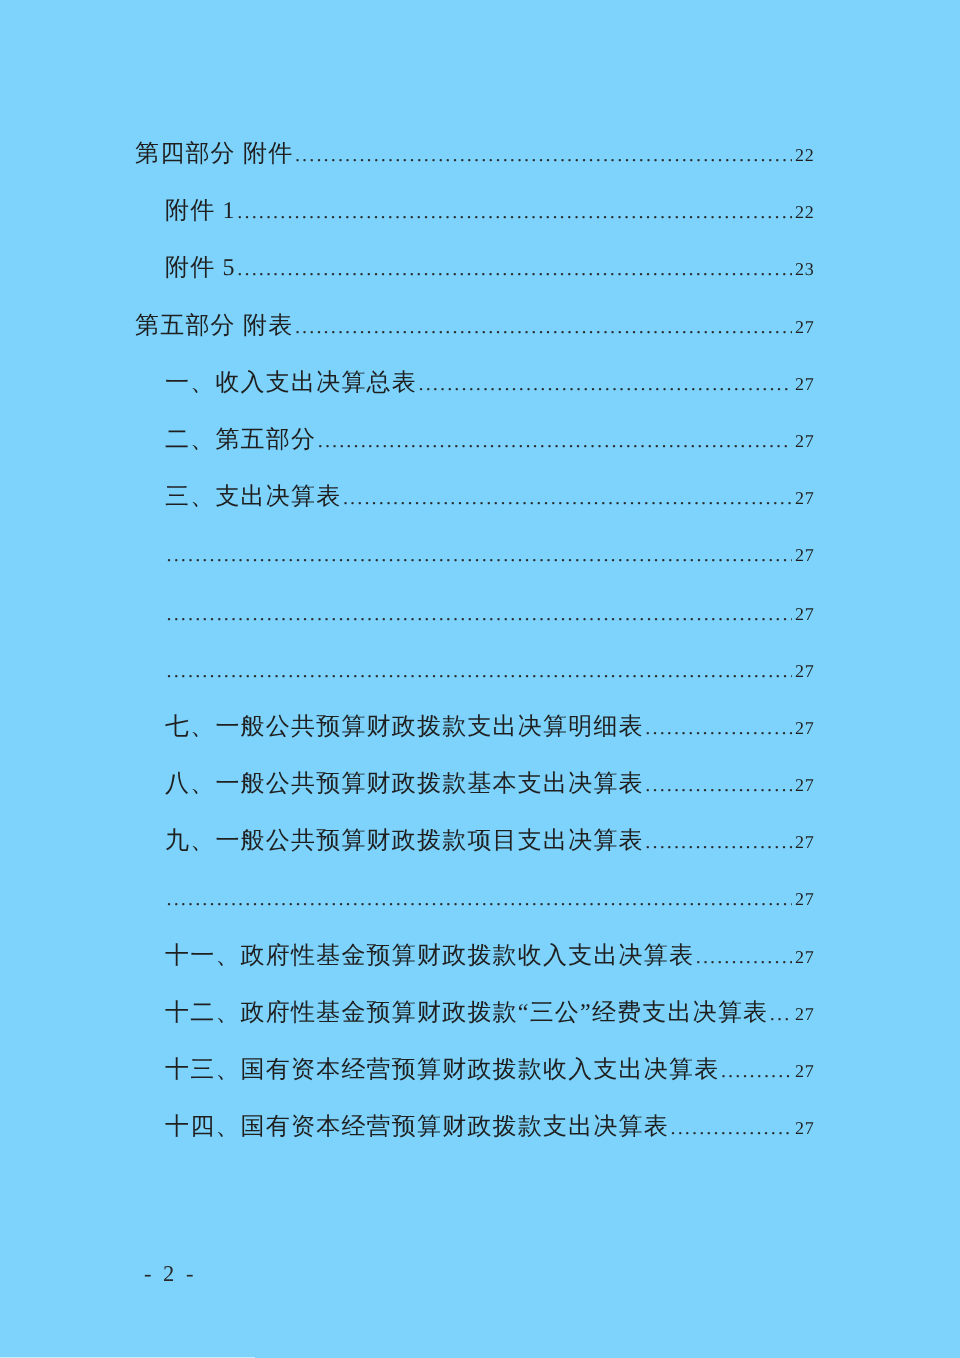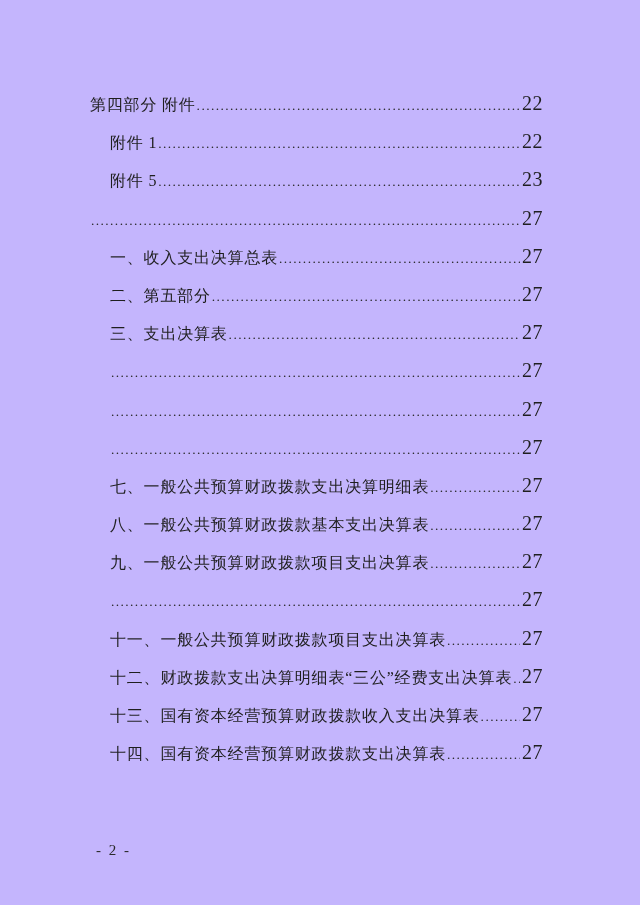--- a/index.html
+++ b/index.html
@@ -4,21 +4,21 @@
 <style>
   html, body {
     margin: 0;
     padding: 0;
     background: #ffffff;
   }
   .page {
     position: relative;
     width: 640px;
     height: 905px;
-    background: #c4b5fd;
+    background: #7dd3fc;
     overflow: hidden;
     font-family: "Liberation Serif", "DejaVu Serif", serif;
     color: #1f1f1f;
   }
   .toc {
     position: absolute;
     top: 84px;
     left: 90px;
     right: 97px;
   }
@@ -43,21 +43,21 @@
     margin: 0 2px 0 1px;
     font-size: 13.5px;
     letter-spacing: 1.4px;
     color: #2a2a2a;
   }
   .toc-row .dots::after {
     content: "..................................................................................................................................................................................";
   }
   .toc-row .page-num {
     flex: 0 0 auto;
-    font-size: 20px;
+    font-size: 12px;
     letter-spacing: 0.5px;
   }
   .footer {
     position: absolute;
     left: 96px;
     top: 841px;
   }
   .footer .pagenum {
     font-size: 15px;
     letter-spacing: 2px;
@@ -81,20 +81,21 @@
     <span class="page-num">22</span>
   </div>
 
   <div class="toc-row lvl2">
     <span class="label">附件 5</span>
     <span class="dots"></span>
     <span class="page-num">23</span>
   </div>
 
   <div class="toc-row lvl1">
+    <span class="label">第五部分 附表</span>
     <span class="dots"></span>
     <span class="page-num">27</span>
   </div>
 
   <div class="toc-row lvl2">
     <span class="label">一、收入支出决算总表</span>
     <span class="dots"></span>
     <span class="page-num">27</span>
   </div>
 
@@ -142,27 +143,27 @@
     <span class="dots"></span>
     <span class="page-num">27</span>
   </div>
 
   <div class="toc-row lvl2">
     <span class="dots"></span>
     <span class="page-num">27</span>
   </div>
 
   <div class="toc-row lvl2">
-    <span class="label">十一、一般公共预算财政拨款项目支出决算表</span>
+    <span class="label">十一、政府性基金预算财政拨款收入支出决算表</span>
     <span class="dots"></span>
     <span class="page-num">27</span>
   </div>
 
   <div class="toc-row lvl2">
-    <span class="label">十二、财政拨款支出决算明细表“三公”经费支出决算表</span>
+    <span class="label">十二、政府性基金预算财政拨款“三公”经费支出决算表</span>
     <span class="dots"></span>
     <span class="page-num">27</span>
   </div>
 
   <div class="toc-row lvl2">
     <span class="label">十三、国有资本经营预算财政拨款收入支出决算表</span>
     <span class="dots"></span>
     <span class="page-num">27</span>
   </div>
 

